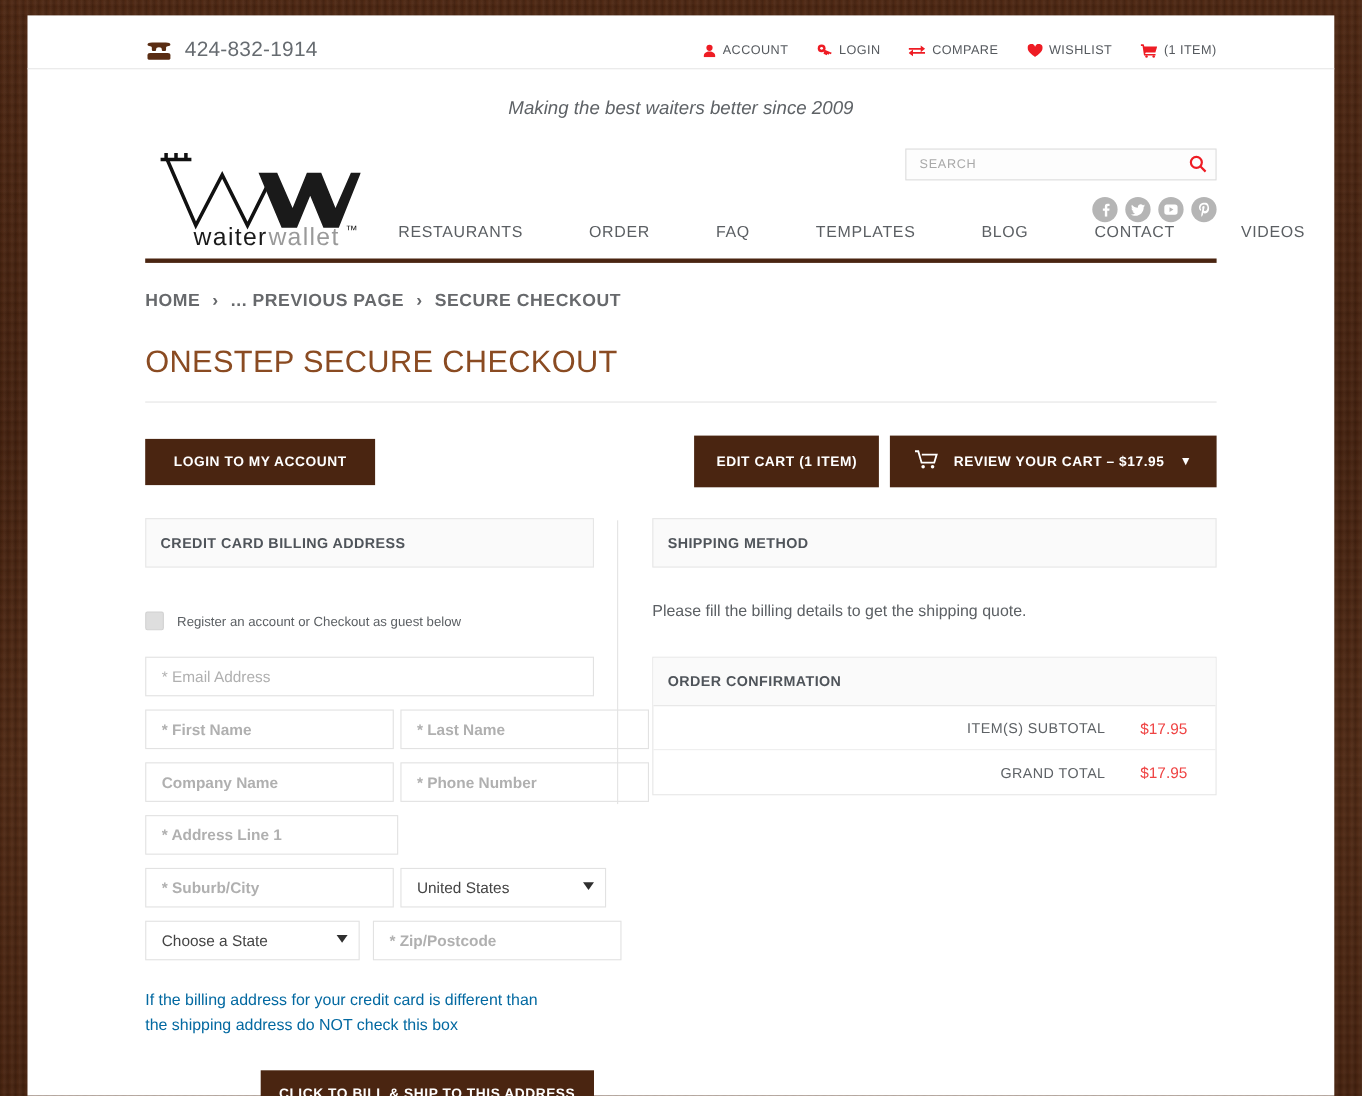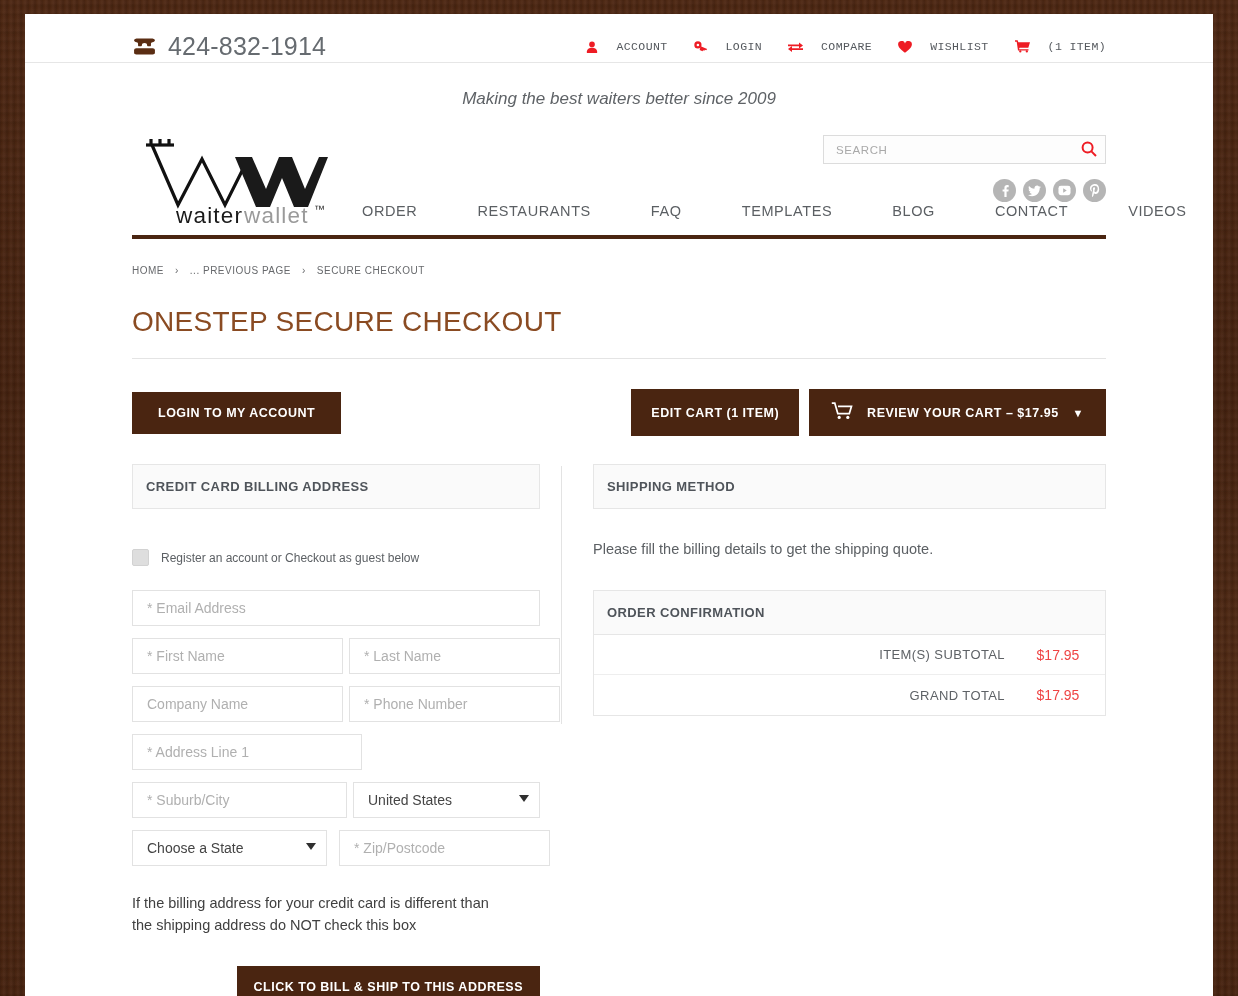--- a/index.html
+++ b/index.html
@@ -18,26 +18,26 @@
     position:absolute; left:25px; top:14px;
     width:1188px; height:982px;
     background:#ffffff;
   }
   .inner { padding:0 107px; }
 
   
   .topbar { display:flex; align-items:center; justify-content:space-between;
             height:48px; padding-top:16px; }
   .phone { display:flex; align-items:center; gap:11px; }
-  .phone-num { font-size:25px; color:#666b70; letter-spacing:.2px; }
+  .phone-num { font-size:19px; color:#666b70; letter-spacing:.2px; }
   .tele { width:25px; height:17px; color:#5a2d13; }
   .toplinks { display:flex; align-items:center; gap:26px; }
-  .toplink { display:flex; align-items:flex-end; gap:18px; font-size:11.5px;
+  .toplink { display:flex; align-items:center; gap:6px; font-size:11.5px;
              color:#55595e; letter-spacing:.4px; text-transform:uppercase;
-             cursor:pointer;font-family:Liberation Mono, monospace; }
+             cursor:pointer; }
   .toplink .ic { color:#ee1c24; display:flex; align-items:center; }
   .topbar-wrap { border-bottom:1px solid #e6e6e6; }
 
   
   .tagline { text-align:center; font-style:italic; font-size:17px;
              color:#5e6266; padding:26px 0 10px; }
 
   
   .header { display:flex; justify-content:space-between; position:relative;
             padding-top:6px; }
@@ -61,22 +61,22 @@
 
   
   .nav { display:flex; gap:0; border-bottom:4px solid #4a2511;
          margin-top:-36px; padding-left:200px; }
   .nav a { padding:14px 30px 16px; font-size:14.5px; color:#5b5f63;
            letter-spacing:.6px; text-decoration:none; text-transform:uppercase;
            cursor:pointer; }
 
   
   .crumbs { display:flex; align-items:center; gap:11px; padding:26px 0 0; }
-  .crumbs span, .crumbs a { font-size:10px; color:#67696c; letter-spacing:.5px;
-                            text-transform:uppercase; text-decoration:none; }
+  .crumbs span, .crumbs a { font-size:16px; color:#67696c; letter-spacing:.5px;
+                            text-transform:uppercase; text-decoration:none;font-weight:bold; }
   .crumbs a { cursor:pointer; }
   .chev { color:#a7a7a7; font-size:12px; }
 
   
   h1.title { font-size:28px; font-weight:400; color:#8a4b22; letter-spacing:.3px;
              margin:30px 0 0; padding-bottom:20px; border-bottom:1px solid #e4e4e4;
              text-transform:uppercase; }
 
   
   .actions { display:flex; justify-content:space-between; align-items:center;
@@ -104,33 +104,33 @@
   .cb { width:17px; height:17px; background:#dedede; border:1px solid #d2d2d2;
         border-radius:2px; cursor:pointer; }
   .guest-label { font-size:12px; color:#5c6064; }
 
   .frow { display:flex; gap:6px; margin-bottom:12px; }
   .fld { height:36px; border:1px solid #e2e2e2; background:#fff;
          font-family:"Liberation Sans",sans-serif; font-size:14px; color:#555;
          padding:0 14px; outline:none; }
   .fld::placeholder { color:#b0b0b0; }
   .f-full { width:408px; }
-  .f-half { width:230px; }
+  .f-half { width:230px;font-weight:bold; }
   .sel-wrap { position:relative; }
   .sel { height:36px; border:1px solid #e2e2e2; background:#fff;
          font-family:"Liberation Sans",sans-serif; font-size:14px; color:#444;
          padding:0 28px 0 14px; -webkit-appearance:none; appearance:none;
          outline:none; cursor:pointer; }
   .sel-country { width:187px; }
   .sel-state { width:195px; }
   .caret { position:absolute; right:11px; top:13px; pointer-events:none;
            width:0;height:0;border-left:5px solid transparent;
            border-right:5px solid transparent;border-top:7px solid #2f2f2f; }
 
-  .note { font-size:14.5px; color:#404040; line-height:22px; margin:26px 0 0;
+  .note { font-size:14.5px; color:#0369a1; line-height:22px; margin:26px 0 0;
           width:372px; }
   .bill-btn-wrap { display:flex; justify-content:flex-end; margin-top:30px; }
   .btn-bill { padding:14px 17px; font-size:12.5px; }
 
   .ship-note { font-size:14.5px; color:#5c6064; margin:32px 0 0; }
   .order-box { border:1px solid #e6e6e6; margin-top:33px; }
   .order-box .panel-head { border:0; border-bottom:1px solid #e6e6e6; }
   .orow { display:flex; align-items:center; justify-content:flex-end;
           height:40px; border-bottom:1px solid #eeeeee; padding-right:18px; }
   .orow:last-child { border-bottom:0; }
@@ -260,22 +260,22 @@
           <svg viewBox="0 0 12 13" width="12" height="13" fill="#fff">
               <path d="M6.2 0C2.8 0 1 2.2 1 4.6c0 1.1.6 2.5 1.6 2.9.2.1.3 0 .3-.1l.1-.6c0-.1 0-.2-.1-.3-.3-.4-.5-1-.5-1.6 0-1.6 1.2-3.1 3.3-3.1 1.8 0 3 1.1 3 2.6 0 1.9-.9 3.5-2.2 3.5-.7 0-1.2-.6-1-1.3.2-.9.6-1.8.6-2.4 0-.6-.3-1-.9-1-.7 0-1.3.7-1.3 1.7 0 .6.2 1 .2 1S3.3 9.9 3.2 10.4c-.3 1.2-.1 2.6 0 2.7 0 .1.1.1.2 0 .1-.1.9-1.1 1.2-2.2l.4-1.6c.2.4.9.8 1.6.8 2.1 0 3.6-1.9 3.6-4.5C10.2 1.8 8.4 0 6.2 0z"></path>
             </svg>
         </span>
       </div>
     </div>
   </div>
 
   <div class="inner">
     <div class="nav">
+      <a>RESTAURANTS</a>
       <a>ORDER</a>
-      <a>RESTAURANTS</a>
       <a>FAQ</a>
       <a>TEMPLATES</a>
       <a>BLOG</a>
       <a>CONTACT</a>
       <a>VIDEOS</a>
     </div>
   </div>
 
   <div class="inner">
     <div class="crumbs">

